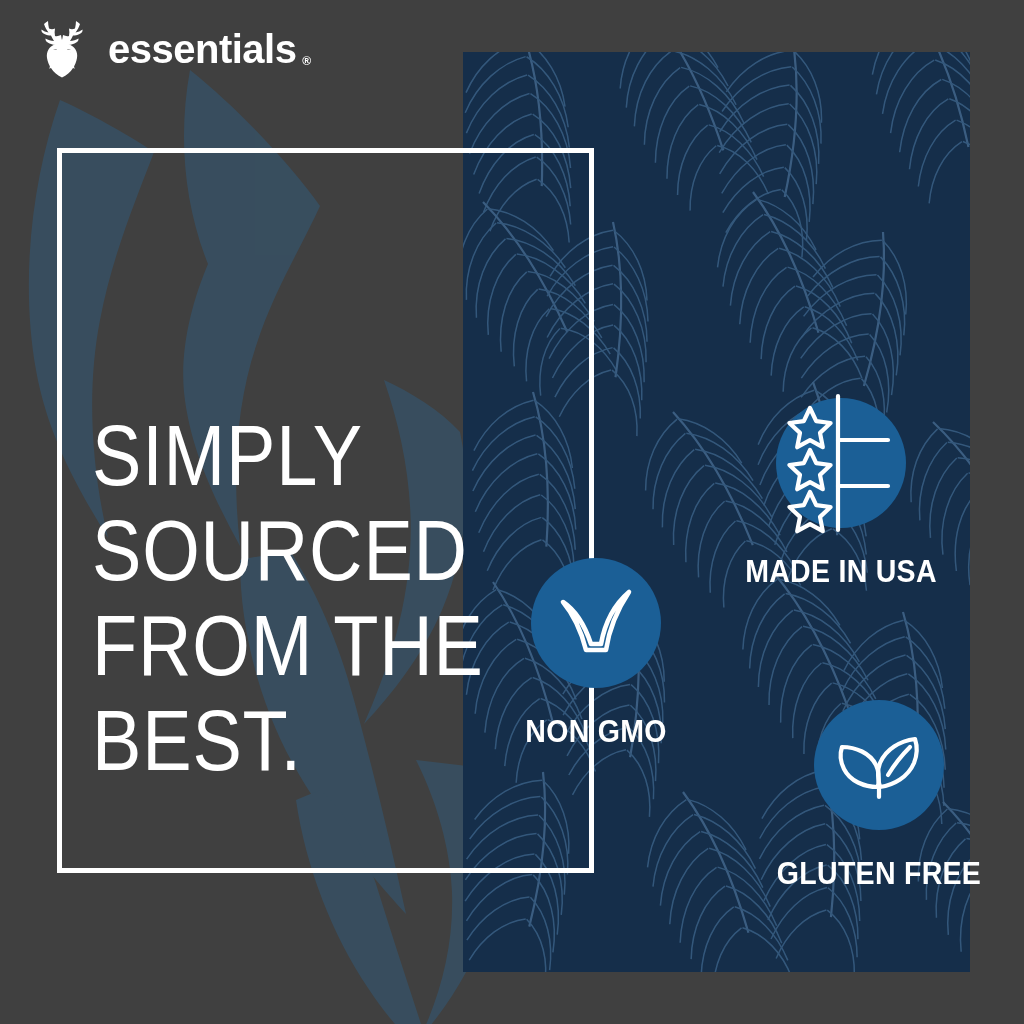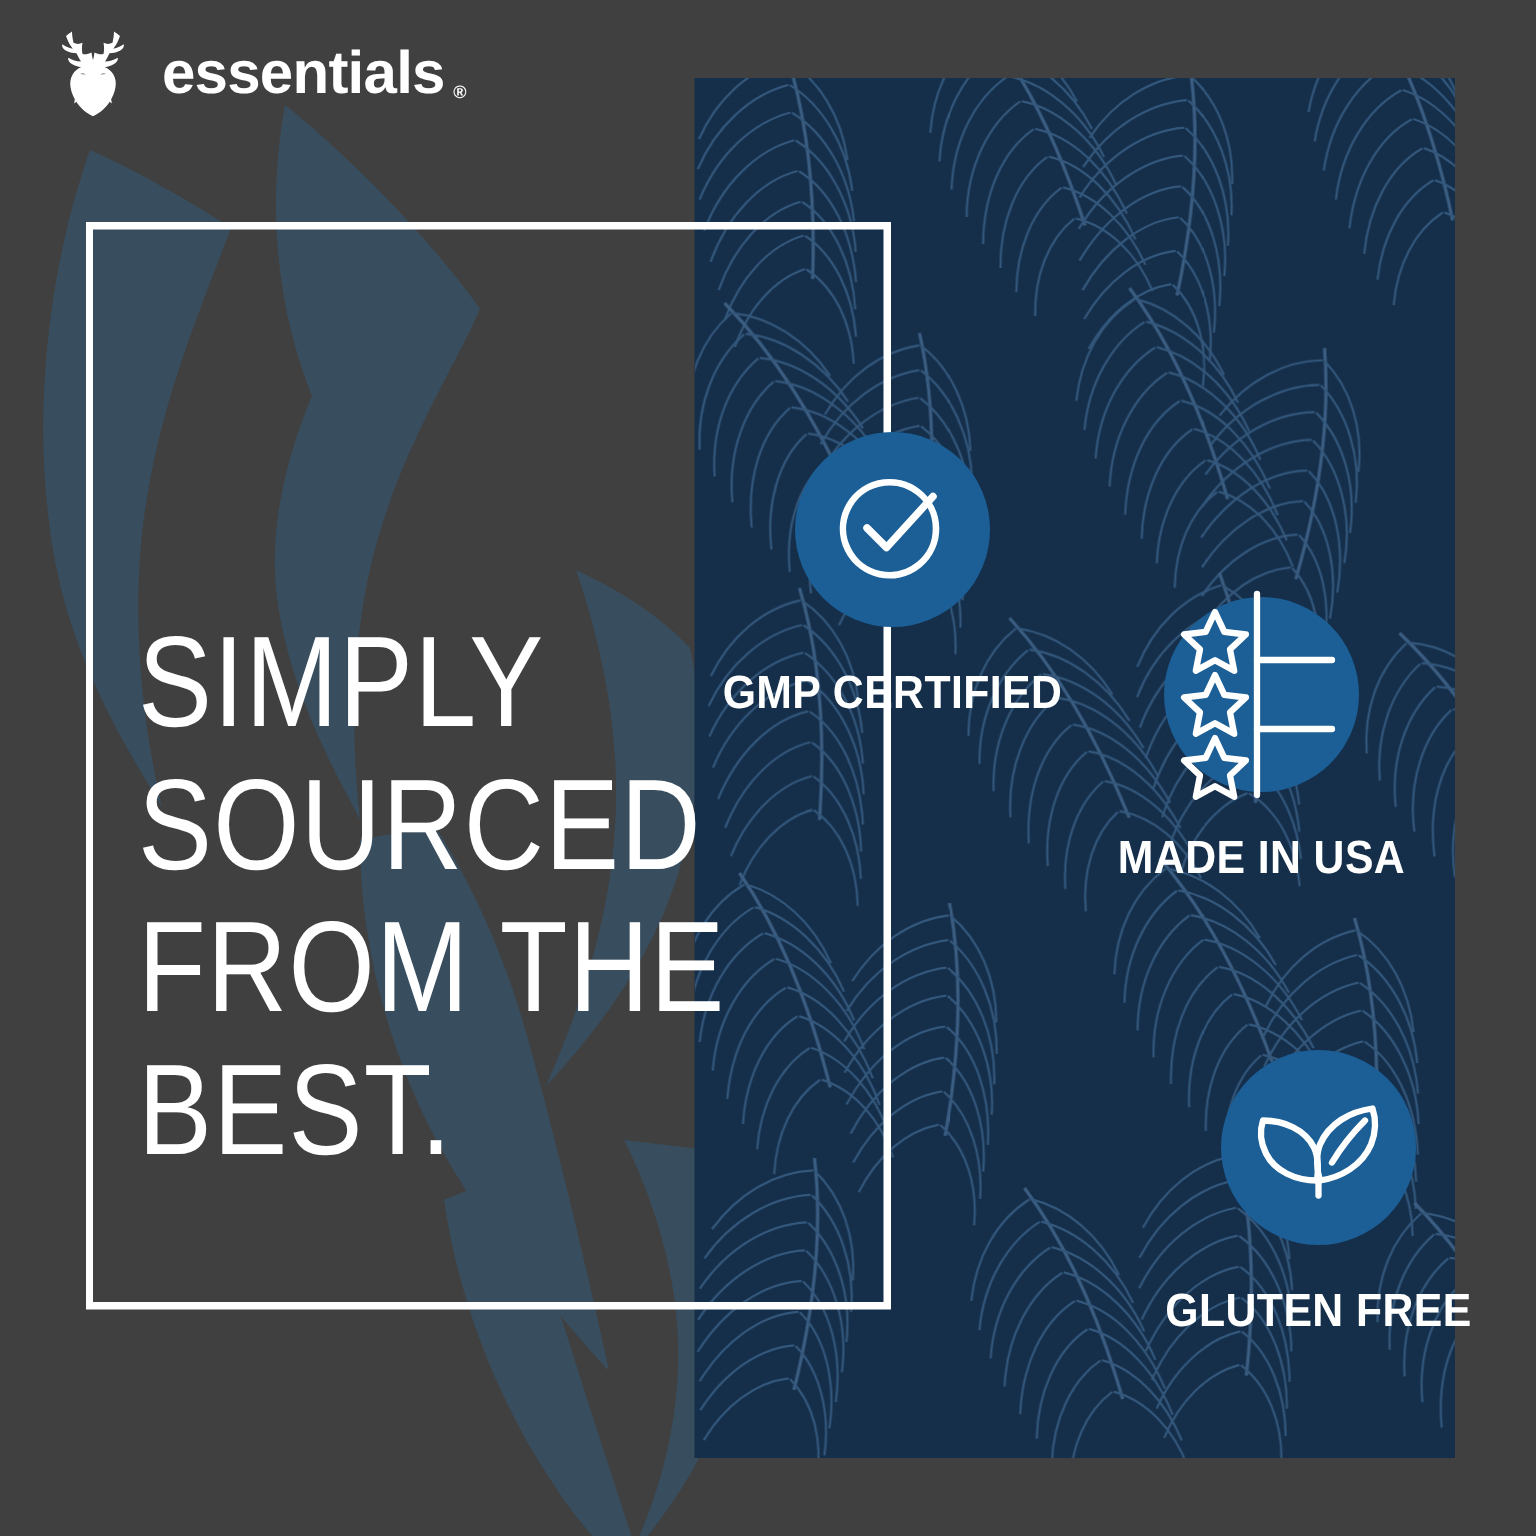--- a/index.html
+++ b/index.html
@@ -258,51 +258,52 @@
   <div class="frame"></div>
 
   <div class="headline">
     <span class="ln">SIMPLY</span>
     <span class="ln">SOURCED</span>
     <span class="ln">FROM THE</span>
     <span class="ln">BEST.</span>
   </div>
 
 
-  <div class="badge" id="badge-gmp">
-    <div class="circle">
-      <svg class="icon-svg" width="86" height="86" viewBox="0 0 86 86">
-        <g fill="none" stroke="#ffffff" stroke-width="4.4" stroke-linecap="round" stroke-linejoin="round">
-          <path d="M62 16 A31 31 0 1 0 74 40 A31 31 0 0 0 62 16" transform="translate(-2,2)"></path>
-          <path d="M26 42 l13 13 l31 -34" stroke-width="5"></path>
-        </g>
-      </svg>
-    </div>
-    <div class="blabel">GMP CERTIFIED</div>
-  </div>
 
   <div class="badge" id="badge-usa">
     <div class="circle">
       <svg class="icon-svg" width="130" height="150" viewBox="0 0 130 150" style="margin-top:0;">
         <g fill="none" stroke="#ffffff" stroke-width="4.2" stroke-linecap="round" stroke-linejoin="round">
 
           <path d="M62 8 V 142"></path>
 
           <path d="M62 52 H 112"></path>
           <path d="M62 98 H 112"></path>
 
           <path d="M34 20 l6.2 13.2 14.4 1.8 -10.6 9.9 2.8 14.3 -12.8 -7.1 -12.8 7.1 2.8 -14.3 -10.6 -9.9 14.4 -1.8 Z"></path>
           <path d="M34 62 l6.2 13.2 14.4 1.8 -10.6 9.9 2.8 14.3 -12.8 -7.1 -12.8 7.1 2.8 -14.3 -10.6 -9.9 14.4 -1.8 Z"></path>
           <path d="M34 104 l6.2 13.2 14.4 1.8 -10.6 9.9 2.8 14.3 -12.8 -7.1 -12.8 7.1 2.8 -14.3 -10.6 -9.9 14.4 -1.8 Z"></path>
         </g>
       </svg>
     </div>
     <div class="blabel">MADE IN USA</div>
   </div>
 
+  <div class="badge" id="badge-gmo">
+    <div class="circle">
+      <svg class="icon-svg" width="86" height="86" viewBox="0 0 86 86">
+        <g fill="none" stroke="#ffffff" stroke-width="4.6" stroke-linecap="round" stroke-linejoin="round">
+
+          <path d="M10 22 C 22 30 32 46 38 64 L 48 64 C 52 42 62 24 76 12
+                   C 64 30 56 50 53 70 L 33 70 C 28 50 20 34 10 22 Z"></path>
+        </g>
+      </svg>
+    </div>
+    <div class="blabel">NON GMO</div>
+  </div>
 
   <div class="badge" id="badge-gf">
     <div class="circle">
       <svg class="icon-svg" width="90" height="80" viewBox="0 0 90 80">
         <g fill="none" stroke="#ffffff" stroke-width="4.2" stroke-linecap="round" stroke-linejoin="round">
 
           <path d="M44 62 C 30 62 16 56 10 44 C 6 36 6 28 8 22 C 22 22 36 28 42 40 C 45 46 45 56 44 62 Z"></path>
 
           <path d="M46 62 C 60 60 74 52 80 38 C 84 28 83 20 81 14 C 66 16 52 24 46 38 C 43 45 44 56 46 62 Z"></path>
 

